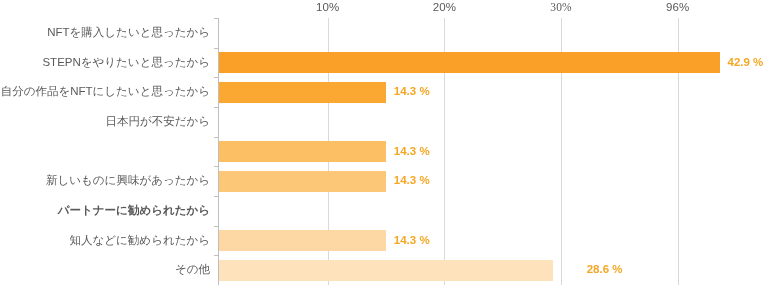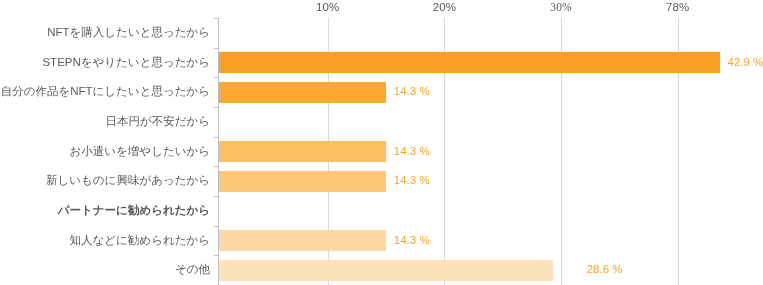--- a/index.html
+++ b/index.html
@@ -93,35 +93,35 @@
     position: absolute;
     height: 21px;
     top: 4.3px;
   }
   .value-label {
     position: absolute;
     top: 0;
     height: 29.6px;
     line-height: 29.6px;
     font-size: 11.5px;
-    font-weight: normal;
+    font-weight: bold;
     color: #F5A623;
     white-space: nowrap;
   }
 </style>
 </head>
 <body>
 
 <div id="chart-root">
 
   <div id="axis-labels">
       <div class="axis-tick-label" style="left: 327.667px;">10%</div>
       <div class="axis-tick-label" style="left: 444.333px;">20%</div>
       <div class="axis-tick-label" style="left: 561px; font-family: Liberation Serif, serif;">30%</div>
-      <div class="axis-tick-label" style="left: 677.667px;">78%</div>
+      <div class="axis-tick-label" style="left: 677.667px;">96%</div>
     </div>
 
   <div id="plot-area">
     <div id="category-axis-line" style="left: 218px; background: rgb(191, 191, 191);"></div>
   <div class="gridline" style="left: 327.667px; background: rgb(217, 217, 217);"></div>
       <div class="gridline" style="left: 444.333px; background: rgb(217, 217, 217);"></div>
       <div class="gridline" style="left: 561px; background: rgb(217, 217, 217);"></div>
       <div class="gridline" style="left: 677.667px; background: rgb(217, 217, 217);"></div>
       <div class="chart-row" style="top: 0px; height: 29.6667px;">
         <div class="row-tick" style="left: 214px; background: rgb(191, 191, 191);"></div>
@@ -138,21 +138,20 @@
         <div class="cat-label" style="height: 29.6667px; line-height: 29.6667px; color: rgb(89, 89, 89);">自分の作品をNFTにしたいと思ったから</div>
         <div class="bar" style="left: 219px; width: 166.833px; background: rgb(251, 168, 50); top: 4.33333px;"></div>
         <div class="value-label" style="left: 393.833px; height: 29.6667px; line-height: 29.6667px; color: rgb(245, 166, 35);">14.3 %</div>
       </div>
       <div class="chart-row" style="top: 89px; height: 29.6667px;">
         <div class="row-tick" style="left: 214px; background: rgb(191, 191, 191);"></div>
         <div class="cat-label" style="height: 29.6667px; line-height: 29.6667px; color: rgb(89, 89, 89);">日本円が不安だから</div>
       </div>
       <div class="chart-row" style="top: 118.667px; height: 29.6667px;">
         <div class="row-tick" style="left: 214px; background: rgb(191, 191, 191);"></div>
-        <div class="cat-label" style="height: 29.6667px; line-height: 29.6667px; color: rgb(89, 89, 89);">お小遣いを増やしたいから</div>
         <div class="bar" style="left: 219px; width: 166.833px; background: rgb(252, 191, 100); top: 4.33333px;"></div>
         <div class="value-label" style="left: 393.833px; height: 29.6667px; line-height: 29.6667px; color: rgb(245, 166, 35);">14.3 %</div>
       </div>
       <div class="chart-row" style="top: 148.333px; height: 29.6667px;">
         <div class="row-tick" style="left: 214px; background: rgb(191, 191, 191);"></div>
         <div class="cat-label" style="height: 29.6667px; line-height: 29.6667px; color: rgb(89, 89, 89);">新しいものに興味があったから</div>
         <div class="bar" style="left: 219px; width: 166.833px; background: rgb(252, 199, 118); top: 4.33333px;"></div>
         <div class="value-label" style="left: 393.833px; height: 29.6667px; line-height: 29.6667px; color: rgb(245, 166, 35);">14.3 %</div>
       </div>
       <div class="chart-row" style="top: 178px; height: 29.6667px; font-weight: bold;">

